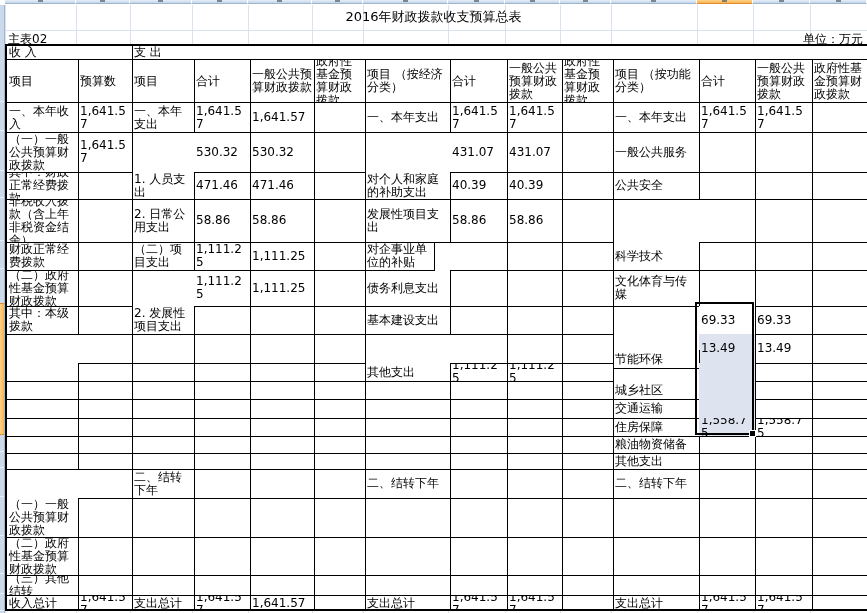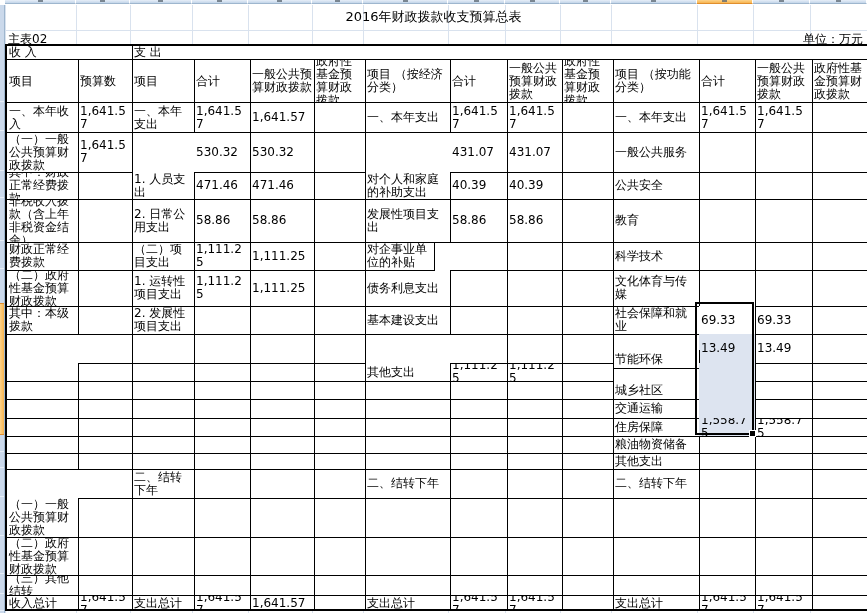--- a/index.html
+++ b/index.html
@@ -199,41 +199,39 @@
       <div class="cell" style="left: 0px; top: 153px; width: 72px; height: 44px;">非税收入拨款（含上年非税资金结余）</div>
       <div class="cell" style="left: 71px; top: 153px; width: 55px; height: 44px;"></div>
       <div class="cell" style="left: 125px; top: 153px; width: 63px; height: 44px;">2. 日常公用支出</div>
       <div class="cell" style="left: 187px; top: 153px; width: 57px; height: 44px;">58.86</div>
       <div class="cell" style="left: 243px; top: 153px; width: 65px; height: 44px;">58.86</div>
       <div class="cell" style="left: 307px; top: 153px; width: 52px; height: 44px;"></div>
       <div class="cell" style="left: 358px; top: 153px; width: 86px; height: 44px;">发展性项目支出</div>
       <div class="cell" style="left: 443px; top: 153px; width: 58px; height: 44px;">58.86</div>
       <div class="cell" style="left: 500px; top: 153px; width: 56px; height: 44px;">58.86</div>
       <div class="cell" style="left: 555px; top: 153px; width: 52px; height: 44px;"></div>
-      <div class="cell" style="left: 606px; top: 153px; width: 87px; height: 44px;">教育</div>
       <div class="cell" style="left: 692px; top: 153px; width: 57px; height: 44px;"></div>
       <div class="cell" style="left: 748px; top: 153px; width: 58px; height: 44px;"></div>
       <div class="cell" style="left: 805px; top: 153px; width: 58px; height: 44px;"></div>
       <div class="cell" style="left: 0px; top: 196px; width: 72px; height: 29px;">财政正常经费拨款</div>
       <div class="cell" style="left: 71px; top: 196px; width: 55px; height: 29px;"></div>
       <div class="cell" style="left: 125px; top: 196px; width: 63px; height: 29px;">（二）项目支出</div>
       <div class="cell" style="left: 187px; top: 196px; width: 57px; height: 29px;">1,111.25</div>
       <div class="cell" style="left: 243px; top: 196px; width: 65px; height: 29px;">1,111.25</div>
       <div class="cell" style="left: 307px; top: 196px; width: 52px; height: 29px;"></div>
       <div class="cell" style="left: 358px; top: 196px; width: 70px; height: 29px;">对企事业单位的补贴</div>
       <div class="cell" style="left: 443px; top: 196px; width: 58px; height: 29px;"></div>
       <div class="cell" style="left: 500px; top: 196px; width: 56px; height: 29px;"></div>
       <div class="cell" style="left: 555px; top: 196px; width: 52px; height: 29px;"></div>
       <div class="cell" style="left: 606px; top: 196px; width: 87px; height: 29px;">科学技术</div>
       <div class="cell" style="left: 692px; top: 196px; width: 57px; height: 29px;"></div>
       <div class="cell" style="left: 748px; top: 196px; width: 58px; height: 29px;"></div>
       <div class="cell" style="left: 805px; top: 196px; width: 58px; height: 29px;"></div>
       <div class="cell" style="left: 0px; top: 224px; width: 72px; height: 37px;">（二）政府性基金预算财政拨款</div>
       <div class="cell" style="left: 71px; top: 224px; width: 55px; height: 37px;"></div>
-      <div class="cell" style="left: 125px; top: 224px; width: 63px; height: 37px;">1. 运转性项目支出</div>
       <div class="cell" style="left: 187px; top: 224px; width: 57px; height: 37px;">1,111.25</div>
       <div class="cell" style="left: 243px; top: 224px; width: 65px; height: 37px;">1,111.25</div>
       <div class="cell" style="left: 307px; top: 224px; width: 52px; height: 37px;"></div>
       <div class="cell" style="left: 358px; top: 224px; width: 86px; height: 37px;">债务利息支出</div>
       <div class="cell" style="left: 443px; top: 224px; width: 58px; height: 37px;"></div>
       <div class="cell" style="left: 500px; top: 224px; width: 56px; height: 37px;"></div>
       <div class="cell" style="left: 555px; top: 224px; width: 52px; height: 37px;"></div>
       <div class="cell" style="left: 606px; top: 224px; width: 87px; height: 37px;">文化体育与传媒</div>
       <div class="cell" style="left: 692px; top: 224px; width: 57px; height: 37px;"></div>
       <div class="cell" style="left: 748px; top: 224px; width: 58px; height: 37px;"></div>
@@ -241,21 +239,20 @@
       <div class="cell" style="left: 0px; top: 260px; width: 72px; height: 29px;">其中：本级拨款</div>
       <div class="cell" style="left: 71px; top: 260px; width: 55px; height: 29px;"></div>
       <div class="cell" style="left: 125px; top: 260px; width: 63px; height: 29px;">2. 发展性项目支出</div>
       <div class="cell" style="left: 187px; top: 260px; width: 57px; height: 29px;"></div>
       <div class="cell" style="left: 243px; top: 260px; width: 65px; height: 29px;"></div>
       <div class="cell" style="left: 307px; top: 260px; width: 52px; height: 29px;"></div>
       <div class="cell" style="left: 358px; top: 260px; width: 86px; height: 29px;">基本建设支出</div>
       <div class="cell" style="left: 443px; top: 260px; width: 58px; height: 29px;"></div>
       <div class="cell" style="left: 500px; top: 260px; width: 56px; height: 29px;"></div>
       <div class="cell" style="left: 555px; top: 260px; width: 52px; height: 29px;"></div>
-      <div class="cell" style="left: 606px; top: 260px; width: 87px; height: 29px;">社会保障和就业</div>
       <div class="cell sel-active" style="left: 692px; top: 260px; width: 57px; height: 29px;">69.33</div>
       <div class="cell" style="left: 748px; top: 260px; width: 58px; height: 29px;">69.33</div>
       <div class="cell" style="left: 805px; top: 260px; width: 58px; height: 29px;"></div>
       <div class="cell" style="left: 71px; top: 288px; width: 55px; height: 30px;"></div>
       <div class="cell" style="left: 125px; top: 288px; width: 63px; height: 30px;"></div>
       <div class="cell" style="left: 187px; top: 288px; width: 57px; height: 30px;"></div>
       <div class="cell" style="left: 243px; top: 288px; width: 65px; height: 30px;"></div>
       <div class="cell" style="left: 307px; top: 288px; width: 52px; height: 30px;"></div>
       <div class="cell" style="left: 443px; top: 288px; width: 58px; height: 30px;"></div>
       <div class="cell" style="left: 500px; top: 288px; width: 56px; height: 30px;"></div>

